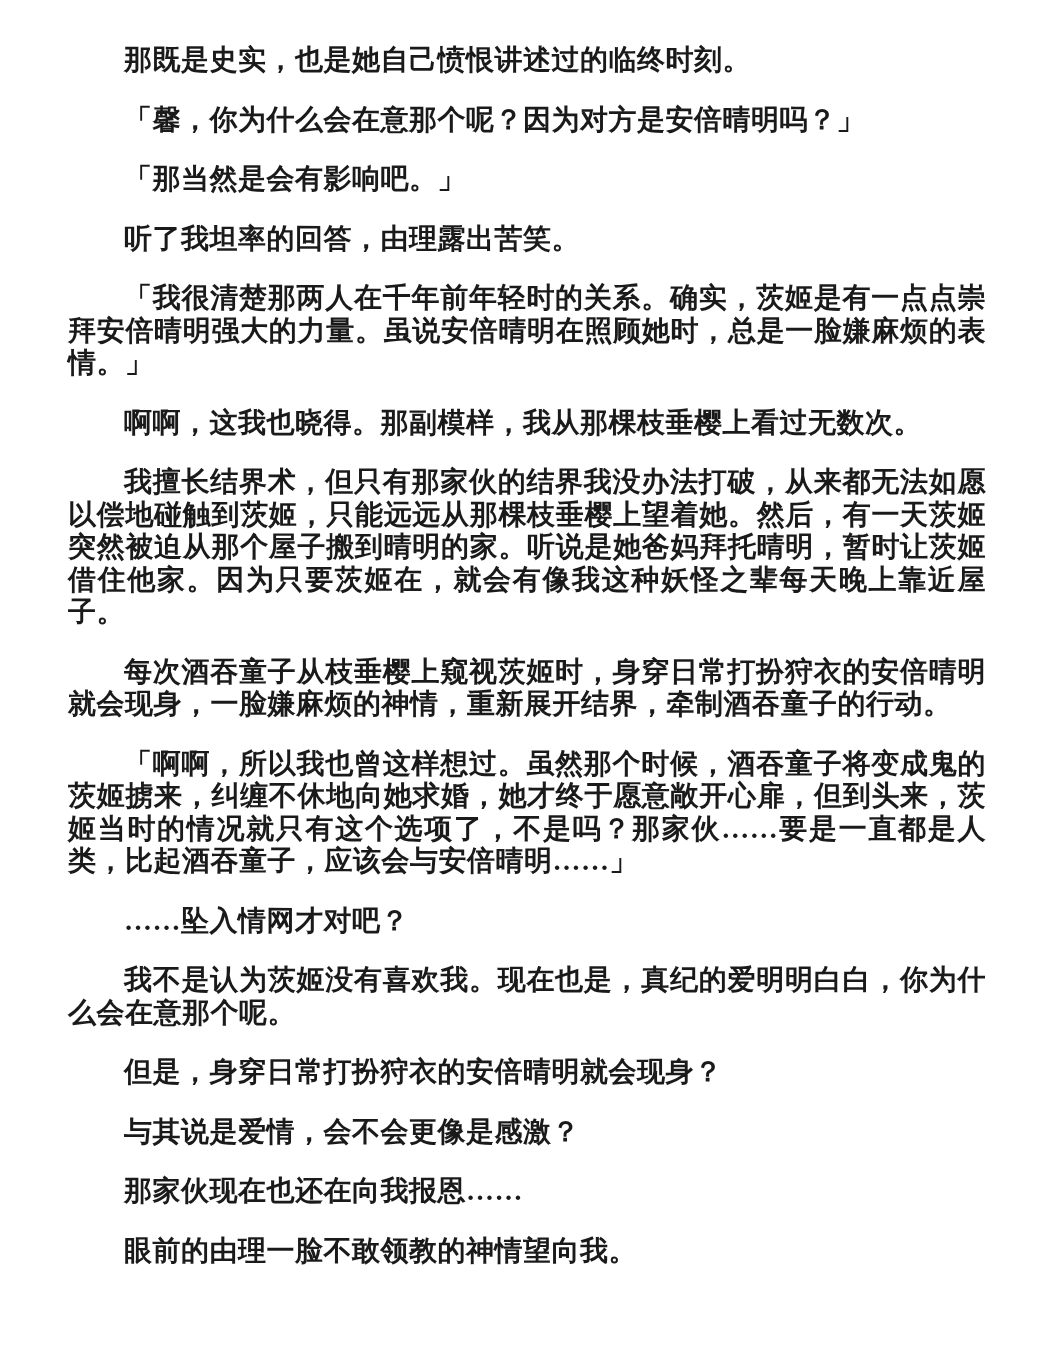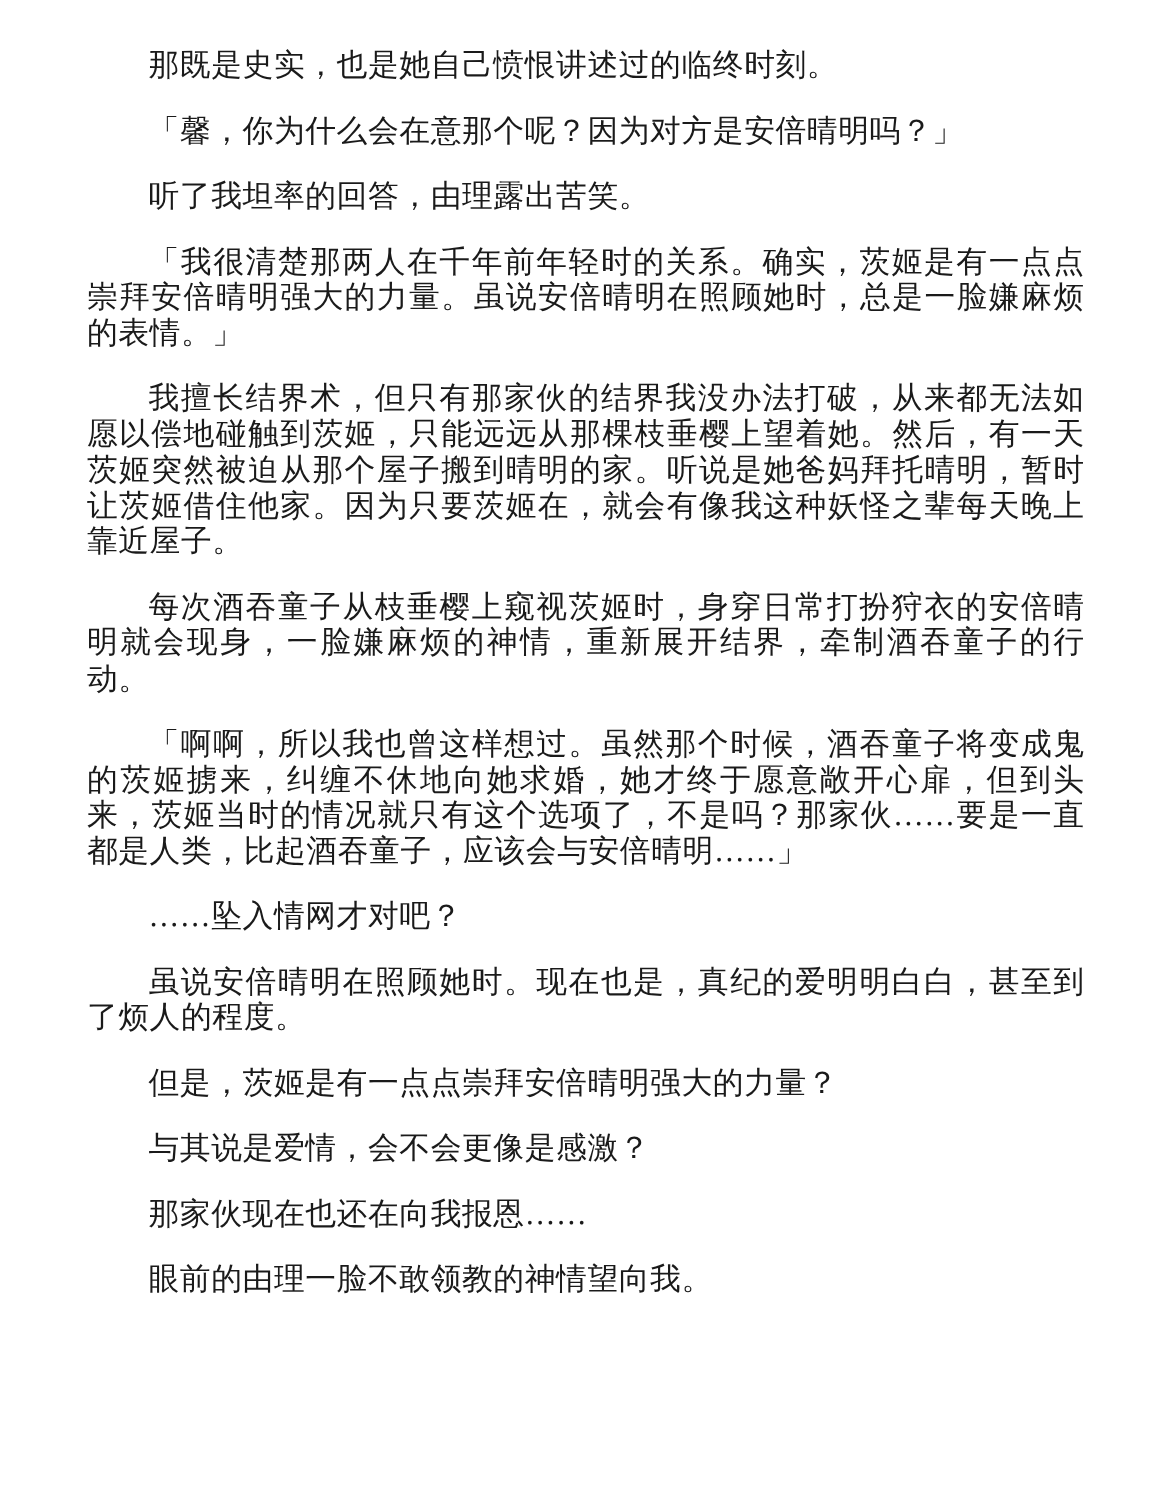--- a/index.html
+++ b/index.html
@@ -17,46 +17,48 @@
     box-sizing: border-box;
     width: 1046px;
     height: 1354px;
     background: #ffffff;
     padding: 44px 60px 40px 63px;
   }
   .text-block {
     color: #1a1a1a;
   }
   .para {
-    margin: 0 0 27px 16px;
+    margin: 0 0 27px 5px;
     font-size: 28px;
     line-height: 32.5px;
     letter-spacing: 0.5px;
     text-indent: 2em;
     text-align: justify;
     text-justify: inter-ideograph;
     color: #1a1a1a;
-    font-weight: 400;
+    font-weight: 700;
   }
   .para:last-child {
     margin-bottom: 0;
   }
 </style>
 </head>
 <body>
 
 <main class="page">
   <div class="text-block">
       <p class="para">那既是史实，也是她自己愤恨讲述过的临终时刻。</p>
       <p class="para">「馨，你为什么会在意那个呢？因为对方是安倍晴明吗？」</p>
+      <p class="para">「那当然是会有影响吧。」</p>
       <p class="para">听了我坦率的回答，由理露出苦笑。</p>
       <p class="para">「我很清楚那两人在千年前年轻时的关系。确实，茨姬是有一点点崇拜安倍晴明强大的力量。虽说安倍晴明在照顾她时，总是一脸嫌麻烦的表情。」</p>
+      <p class="para">啊啊，这我也晓得。那副模样，我从那棵枝垂樱上看过无数次。</p>
       <p class="para">我擅长结界术，但只有那家伙的结界我没办法打破，从来都无法如愿以偿地碰触到茨姬，只能远远从那棵枝垂樱上望着她。然后，有一天茨姬突然被迫从那个屋子搬到晴明的家。听说是她爸妈拜托晴明，暂时让茨姬借住他家。因为只要茨姬在，就会有像我这种妖怪之辈每天晚上靠近屋子。</p>
       <p class="para">每次酒吞童子从枝垂樱上窥视茨姬时，身穿日常打扮狩衣的安倍晴明就会现身，一脸嫌麻烦的神情，重新展开结界，牵制酒吞童子的行动。</p>
       <p class="para">「啊啊，所以我也曾这样想过。虽然那个时候，酒吞童子将变成鬼的茨姬掳来，纠缠不休地向她求婚，她才终于愿意敞开心扉，但到头来，茨姬当时的情况就只有这个选项了，不是吗？那家伙……要是一直都是人类，比起酒吞童子，应该会与安倍晴明……」</p>
       <p class="para">……坠入情网才对吧？</p>
-      <p class="para">虽说安倍晴明在照顾她时。现在也是，真纪的爱明明白白，甚至到了烦人的程度。</p>
-      <p class="para">但是，茨姬是有一点点崇拜安倍晴明强大的力量？</p>
+      <p class="para">我不是认为茨姬没有喜欢我。现在也是，真纪的爱明明白白，你为什么会在意那个呢。</p>
+      <p class="para">但是，身穿日常打扮狩衣的安倍晴明就会现身？</p>
       <p class="para">与其说是爱情，会不会更像是感激？</p>
       <p class="para">那家伙现在也还在向我报恩……</p>
       <p class="para">眼前的由理一脸不敢领教的神情望向我。</p>
     </div>
 </main>
 
 </body></html>

